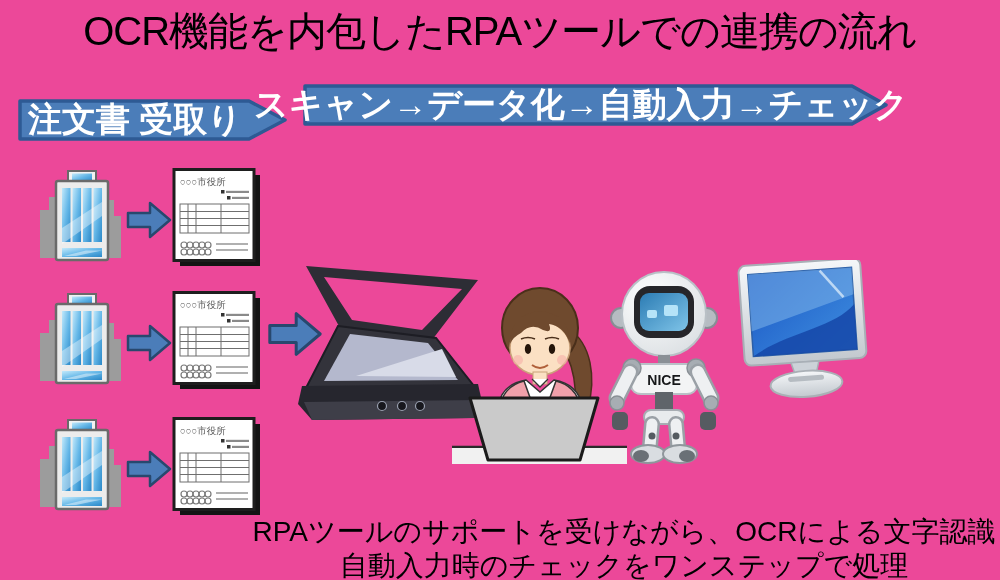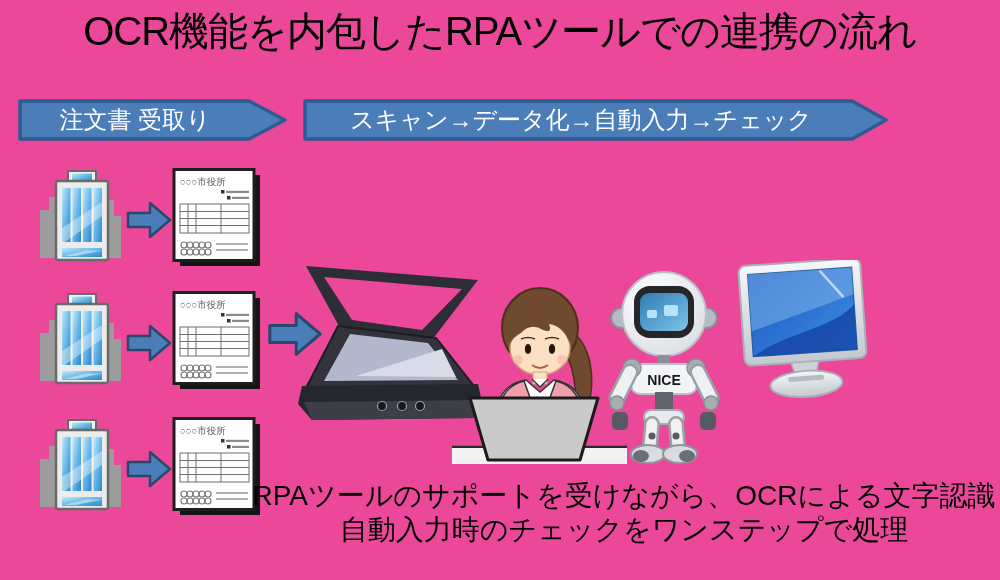--- a/index.html
+++ b/index.html
@@ -10,27 +10,27 @@
   .abs{position:absolute;}
   #title{
     top:4px;left:0;width:100%;text-align:center;
     font-size:40px;font-weight:500;letter-spacing:-1px;color:var(--text-color,#000);
     white-space:nowrap;
   }
   .banner{height:42px;}
   .banner svg{position:absolute;left:0;top:0;width:100%;height:100%;}
   .banner .lbl{
     position:absolute;left:0;top:0;bottom:0;display:flex;align-items:center;justify-content:center;
-    color:#fff;font-size:24px;font-weight:400;white-space:nowrap;width:100%;
+    color:#fff;font-size:34px;font-weight:700;white-space:nowrap;width:100%;
   }
   #banner-1 .lbl{padding-right:36px;box-sizing:border-box;}
   #banner-2 .lbl{padding-right:30px;box-sizing:border-box;}
   .caption{
     left:250px;width:748px;text-align:center;font-size:28px;line-height:34px;
-    color:var(--text-color,#000);white-space:nowrap;
+    color:var(--text-color,#000);white-space:nowrap;margin-top:36px;
   }
   svg{display:block;}
   text{font-family:"Liberation Sans","DejaVu Sans",sans-serif;}
 </style>
 </head>
 <body>
 
 <div id="slide">
 
   <svg width="0" height="0" style="position:absolute" aria-hidden="true">
@@ -97,21 +97,21 @@
 
   <div id="title" class="abs">OCR機能を内包したRPAツールでの連携の流れ</div>
 
   <div id="banner-1" class="abs banner" style="left:18px;top:99px;width:270px;">
     <svg viewBox="0 0 270 42" preserveAspectRatio="none">
       <path d="M2,2 H231 L267,21 L231,40 H2 Z" style="fill:var(--banner-fill,#4b7db9);stroke:var(--banner-border,#2e5a94)" stroke-width="3.5" stroke-linejoin="round"></path>
     </svg>
     <span class="lbl">注文書 受取り</span>
   </div>
 
-  <div id="banner-2" class="abs banner" style="left:303px;top:99px;width:586px;">
+  <div id="banner-2" class="abs banner" style="left:303px;top:84px;width:586px;">
     <svg viewBox="0 0 586 42" preserveAspectRatio="none">
       <path d="M2,2 H549 L583,21 L549,40 H2 Z" style="fill:var(--banner-fill,#4b7db9);stroke:var(--banner-border,#2e5a94)" stroke-width="3.5" stroke-linejoin="round"></path>
     </svg>
     <span class="lbl">スキャン→データ化→自動入力→チェック</span>
   </div>
 
   <div class="abs" style="left:36px;top:168px;">
     <svg width="88" height="92" viewBox="0 0 88 92" class="abs" style="left:0;top:2px;">
         <use href="#icon-building"></use>
       </svg>

